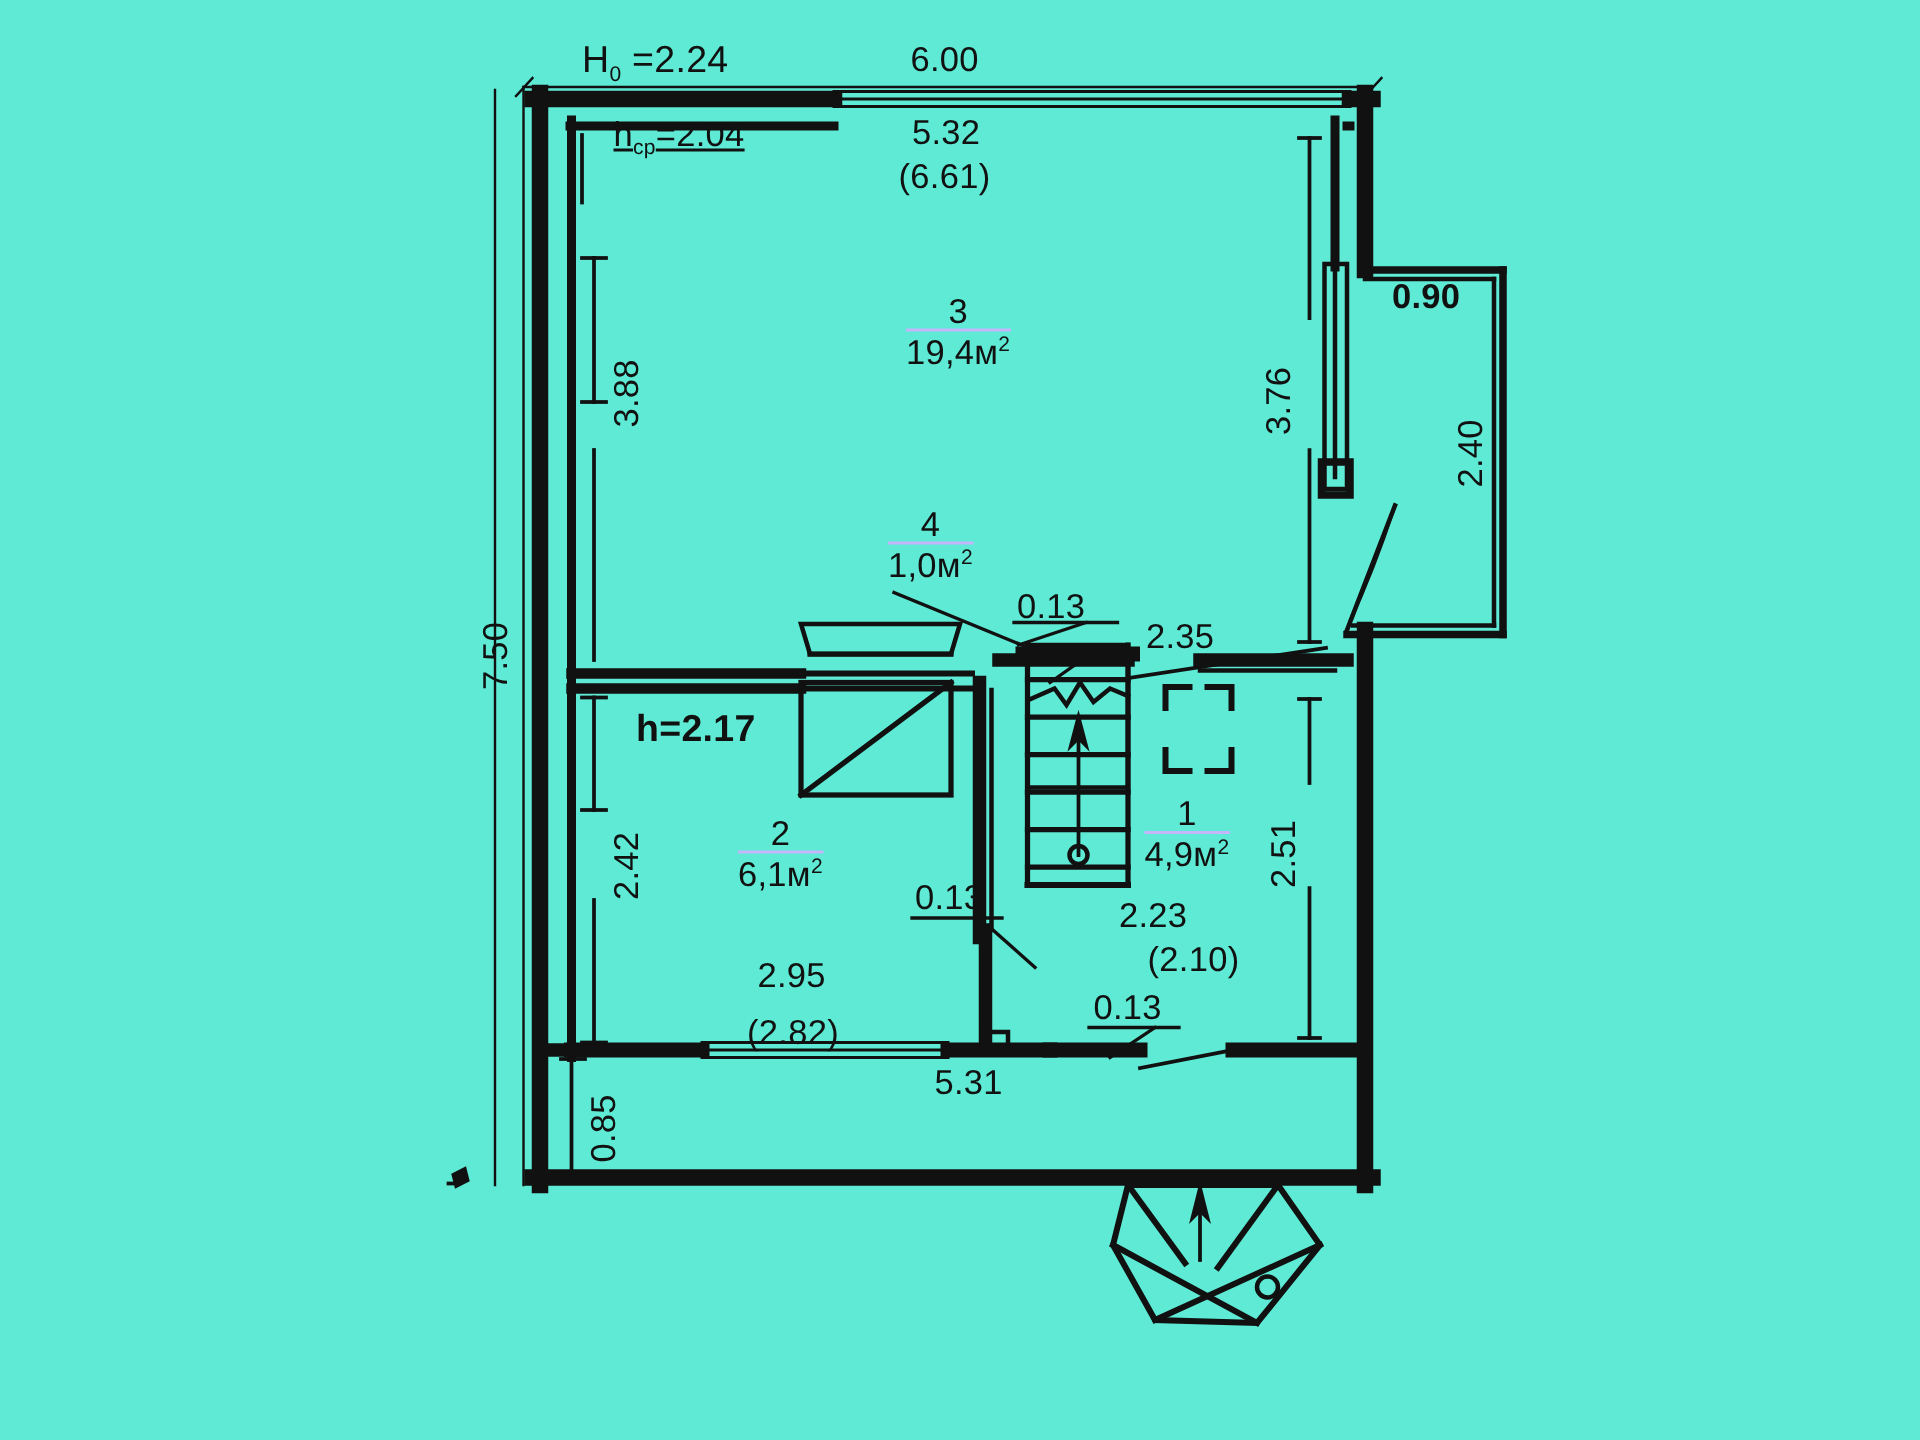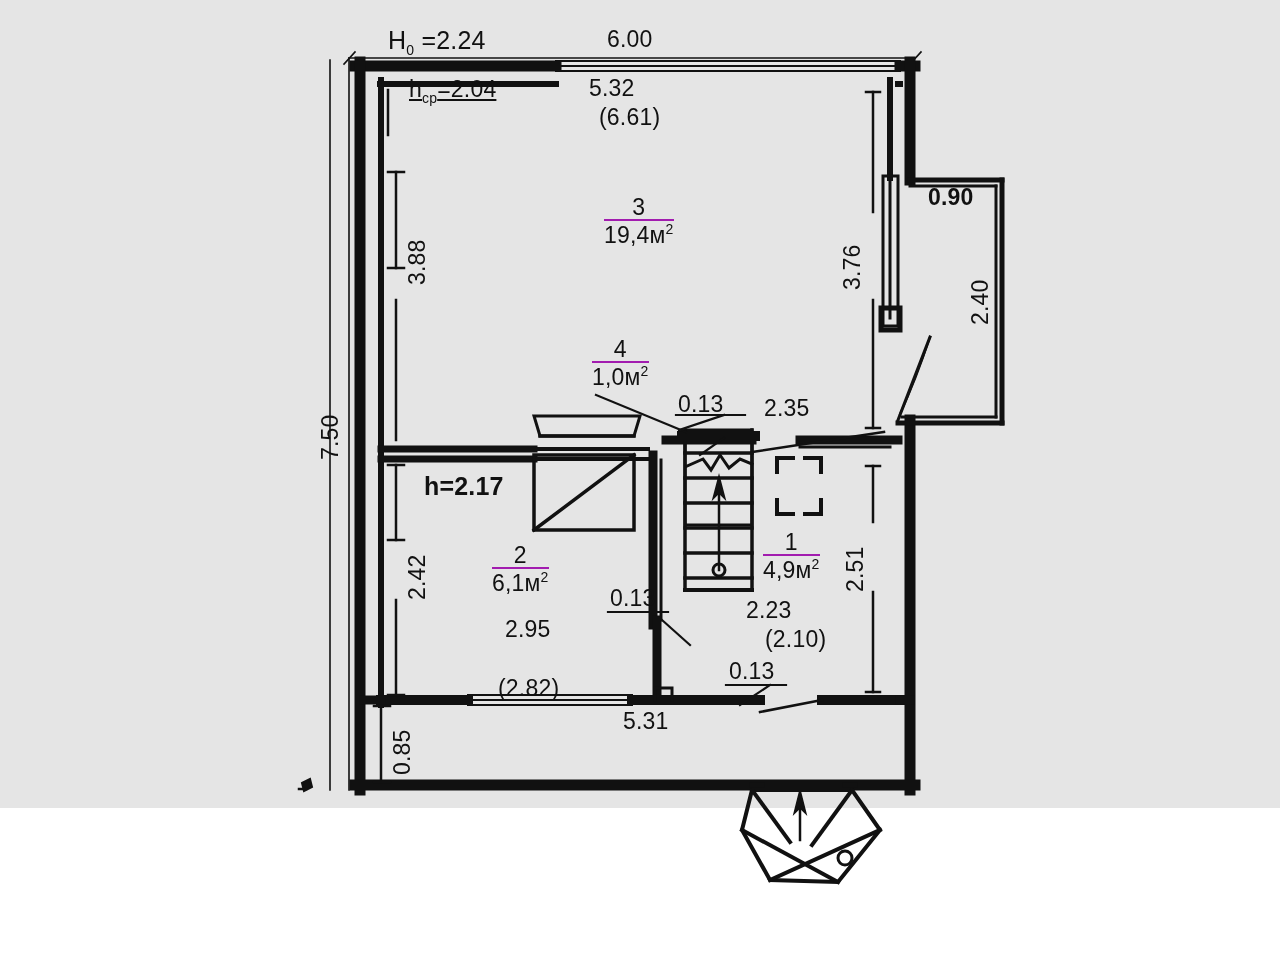--- a/index.html
+++ b/index.html
@@ -2,36 +2,36 @@
 <html><head>
 <meta charset="utf-8">
 <title>Floor Plan</title>
 <style>
   html,body{margin:0;padding:0;background:#fff;}
   body{
     width:1280px;height:960px;overflow:hidden;
     font-family:"Liberation Sans", sans-serif;
     color:#000;
   }
-  #stage{position:relative;width:1280px;height:808px;background:#e5e5e5;}
+  #stage{position:relative;width:1280px;height:960px;background:#5eead4;}
   svg#plan{position:absolute;left:0;top:0;width:1280px;height:960px;}
   .txt{
     position:absolute;
     font-family:"Liberation Sans", sans-serif;
     color:#111;
     white-space:nowrap;
     line-height:1.08;
     letter-spacing:0.2px;
   }
   .dim{font-size:23px;}
   .vert{transform-origin:left top;}
   .rot90{transform:rotate(-90deg);}
   .roomlbl{text-align:center;font-size:23px;}
   .roomlbl .num{display:block;font-size:23px;line-height:1.0;}
-  .roomlbl .area{display:block;font-size:23px;line-height:1.12;border-top:2px solid #a21caf;padding-top:1px;}
+  .roomlbl .area{display:block;font-size:23px;line-height:1.12;border-top:2px solid #c4b5fd;padding-top:1px;}
   .sup{font-size:14px;vertical-align:super;}
   .sub{font-size:14px;vertical-align:sub;}
   .hlabel{font-size:25px;}
 </style>
 </head>
 <body>
 
 <div id="stage">
 
   <svg id="plan" viewBox="0 0 1280 960">
@@ -276,51 +276,51 @@
 
     </g>
   </svg>
 
   <div class="txt hlabel" style="left:388px;top:27px;"><span>H</span><span class="sub">0</span><span> =2.24</span></div>
 
   <div class="txt dim" style="left:607px;top:27px;">6.00</div>
 
   <div class="txt dim" style="left:409px;top:77px;text-decoration:underline;"><span>h</span><span class="sub">cp</span><span>=2.04</span></div>
 
-  <div class="txt dim" style="left:589px;top:76px;">5.32</div>
+  <div class="txt dim" style="left:608px;top:76px;">5.32</div>
   <div class="txt dim" style="left:599px;top:105px;">(6.61)</div>
 
   <div class="txt dim vert rot90" style="left:318px;top:460px;">7.50</div>
 
   <div class="txt dim vert rot90" style="left:405px;top:285px;">3.88</div>
 
   <div class="txt dim vert rot90" style="left:405px;top:600px;">2.42</div>
 
   <div class="txt dim vert rot90" style="left:840px;top:290px;">3.76</div>
 
   <div class="txt dim vert rot90" style="left:843px;top:592px;">2.51</div>
 
   <div class="txt dim" style="left:928px;top:185px;font-weight:bold;">0.90</div>
 
   <div class="txt dim vert rot90" style="left:968px;top:325px;">2.40</div>
 
   <div class="txt hlabel" style="left:424px;top:473px;font-weight:bold;">h=2.17</div>
 
   <div class="txt dim" style="left:678px;top:392px;">0.13</div>
 
-  <div class="txt dim" style="left:764px;top:396px;">2.35</div>
+  <div class="txt dim" style="left:764px;top:412px;">2.35</div>
 
   <div class="txt dim" style="left:610px;top:586px;">0.13</div>
 
   <div class="txt dim" style="left:729px;top:659px;">0.13</div>
 
   <div class="txt dim" style="left:746px;top:598px;">2.23</div>
   <div class="txt dim" style="left:765px;top:627px;">(2.10)</div>
 
-  <div class="txt dim" style="left:505px;top:617px;text-align:center;">2.95</div>
+  <div class="txt dim" style="left:505px;top:638px;text-align:center;">2.95</div>
   <div class="txt dim" style="left:498px;top:676px;">(2.82)</div>
 
   <div class="txt dim" style="left:623px;top:709px;">5.31</div>
 
   <div class="txt dim vert rot90" style="left:390px;top:775px;">0.85</div>
 
   <div class="txt roomlbl" style="left:604px;top:196px;">
     <span class="num">3</span>
     <span class="area"><span>19,4м</span><span class="sup">2</span></span>
   </div>

